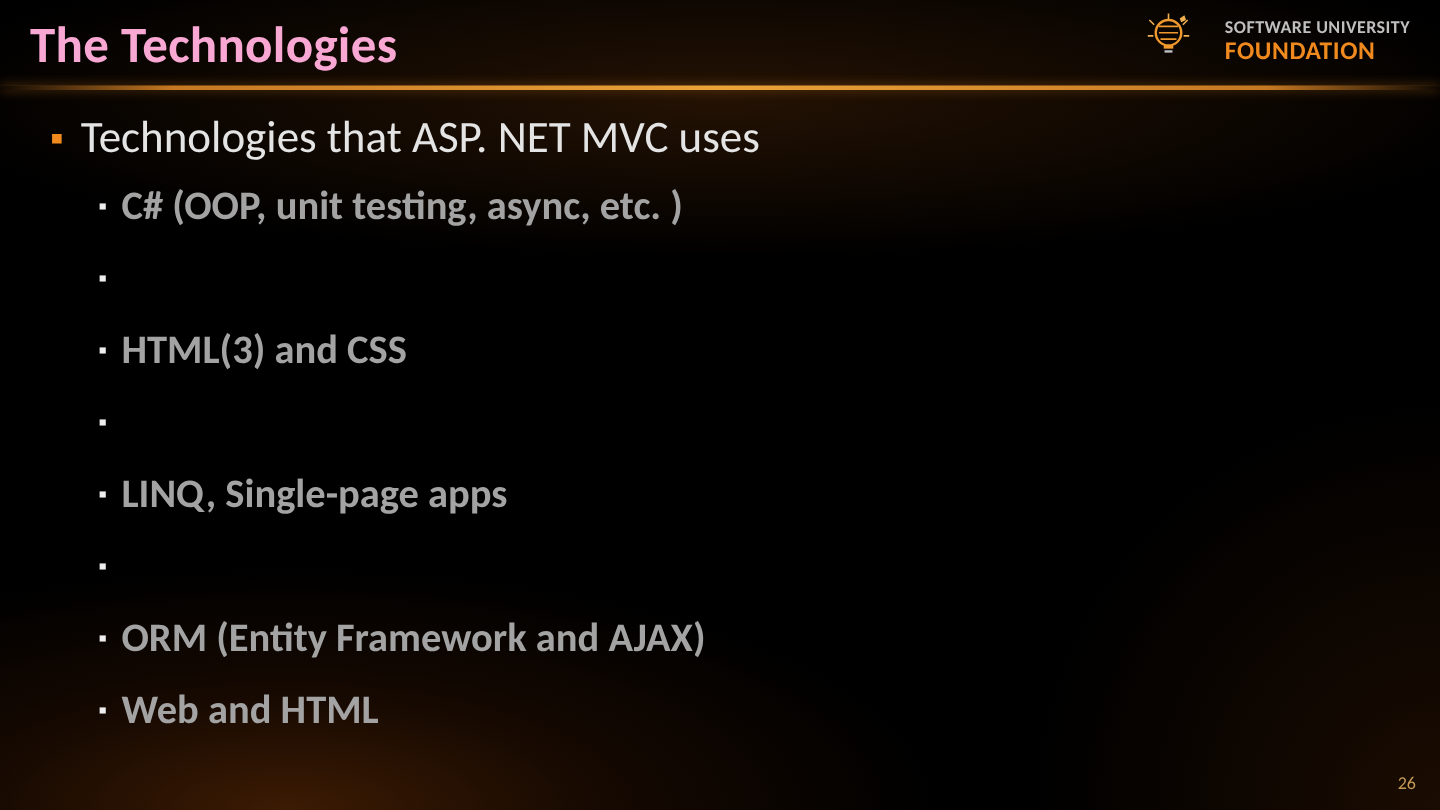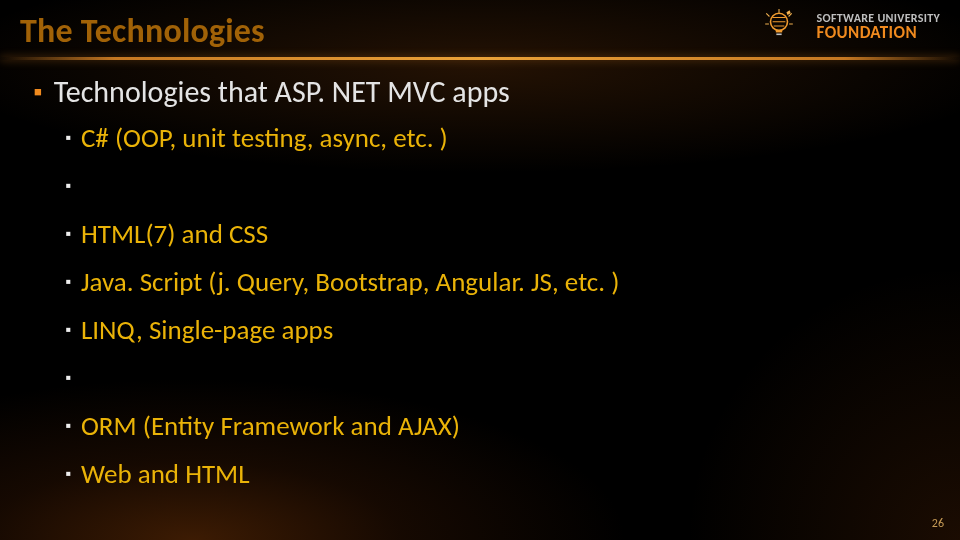--- a/index.html
+++ b/index.html
@@ -21,21 +21,21 @@
   }
   .title-bar {
     position: relative;
     z-index: 2;
     padding: 10px 20px 6px 20px;
     display: flex;
     justify-content: space-between;
     align-items: flex-start;
   }
   .title {
-    color: #a16207;
+    color: #f9a8d4;
     font-size: 34px;
     font-weight: 700;
     letter-spacing: 0.2px;
   }
   .rule {
     position: relative;
     z-index: 2;
     height: 3px;
     width: 100%;
     background: linear-gradient(to right,
@@ -93,21 +93,22 @@
   }
   .bullet-sub {
     color: #eee;
     font-size: 14px;
     line-height: 32px;
     font-weight: 900;
   }
   .sub-text {
     font-size: 27px;
     line-height: 32px;
-    color: #eab308;
+    color: #a3a3a3;
+    font-weight: bold;
   }
   .pagenum {
     position: absolute;
     right: 16px;
     bottom: 10px;
     font-size: 12px;
     color: #c59a55;
     z-index: 3;
     margin-left: 48px;
   }
@@ -135,37 +136,36 @@
       <span class="l2">FOUNDATION</span>
     </div>
   </div>
 </div>
 
 <div class="rule"></div>
 
 <div class="content">
   <div class="main-item">
     <span class="bullet-main">▪</span>
-    <span class="main-text">Technologies that ASP. NET MVC apps</span>
+    <span class="main-text">Technologies that ASP. NET MVC uses</span>
   </div>
   <div class="sublist">
     <div class="sub-item">
       <span class="bullet-sub">▪</span>
       <span class="sub-text">C# (OOP, unit testing, async, etc. )</span>
     </div>
     <div class="sub-item">
       <span class="bullet-sub">▪</span>
     </div>
     <div class="sub-item">
       <span class="bullet-sub">▪</span>
-      <span class="sub-text">HTML(7) and CSS</span>
+      <span class="sub-text">HTML(3) and CSS</span>
     </div>
     <div class="sub-item">
       <span class="bullet-sub">▪</span>
-      <span class="sub-text">Java. Script (j. Query, Bootstrap, Angular. JS, etc. )</span>
     </div>
     <div class="sub-item">
       <span class="bullet-sub">▪</span>
       <span class="sub-text">LINQ, Single-page apps</span>
     </div>
     <div class="sub-item">
       <span class="bullet-sub">▪</span>
     </div>
     <div class="sub-item">
       <span class="bullet-sub">▪</span>

